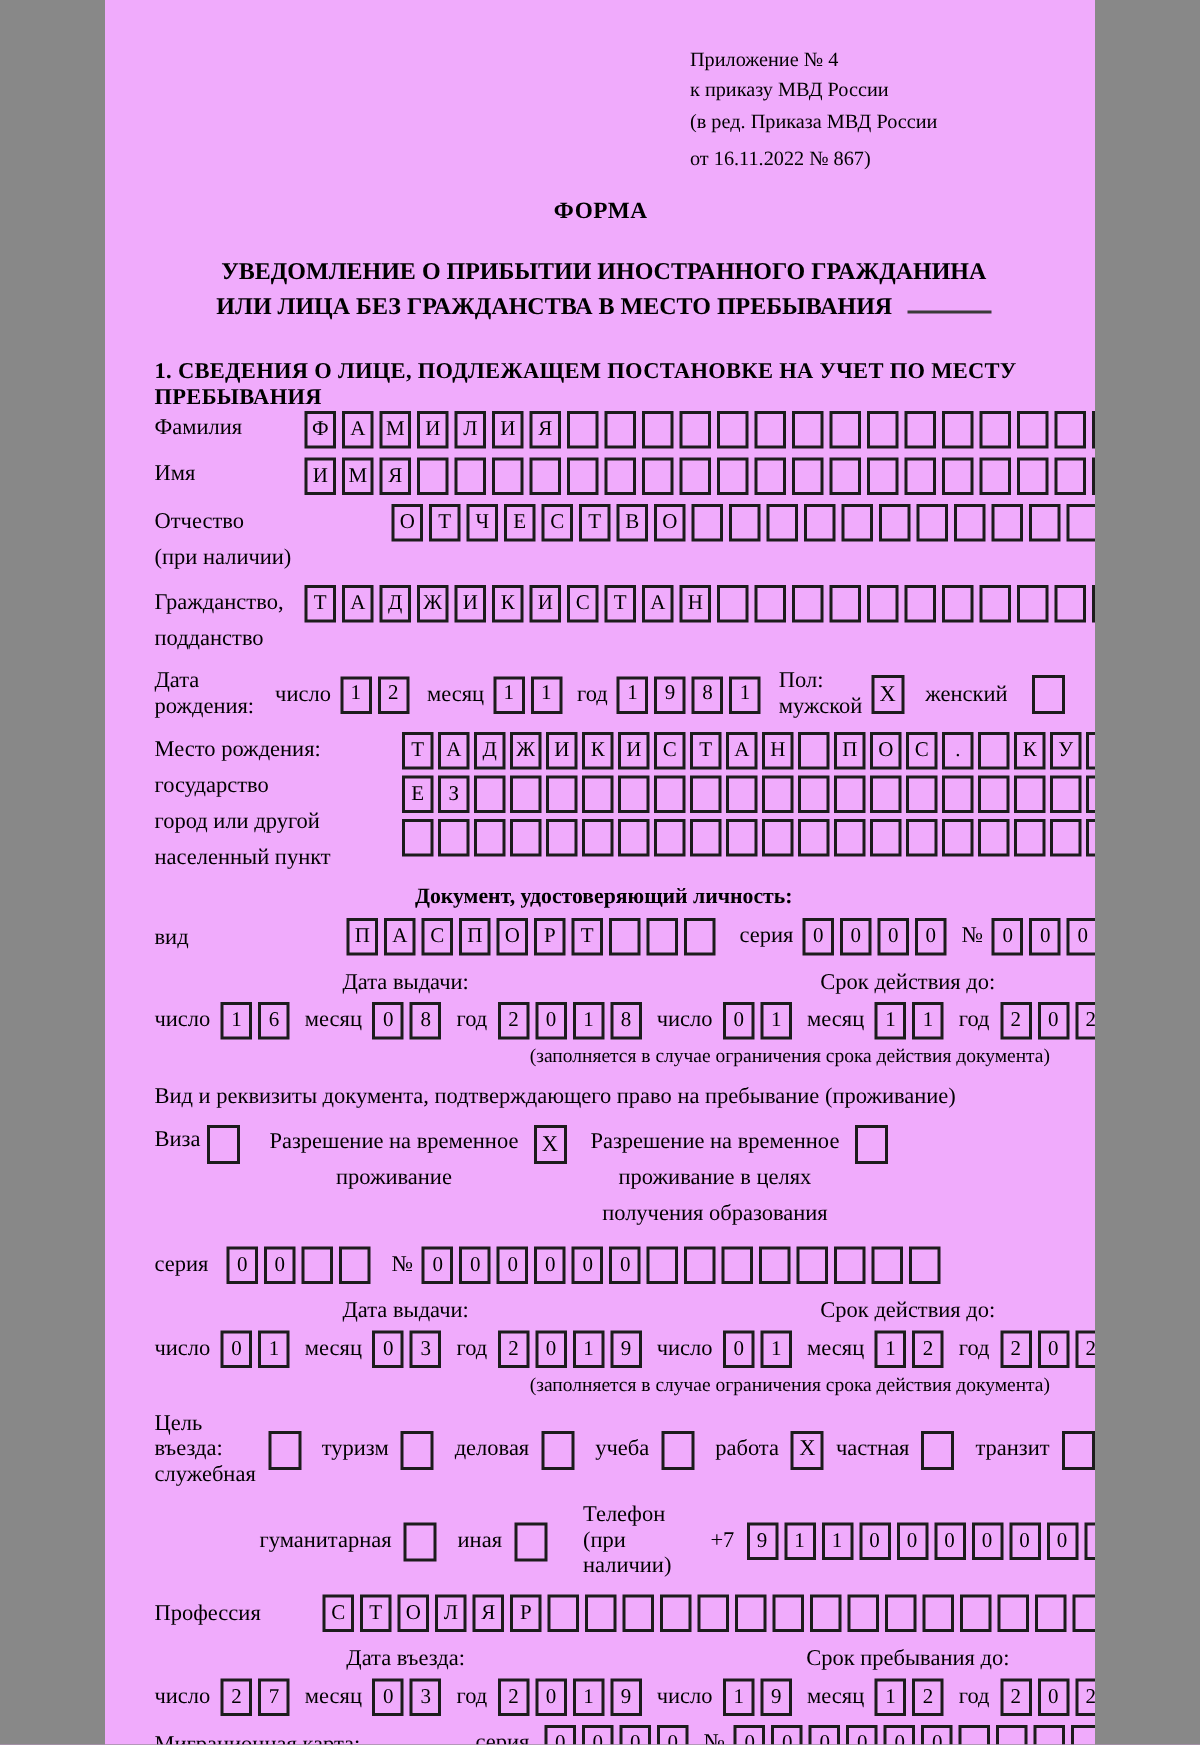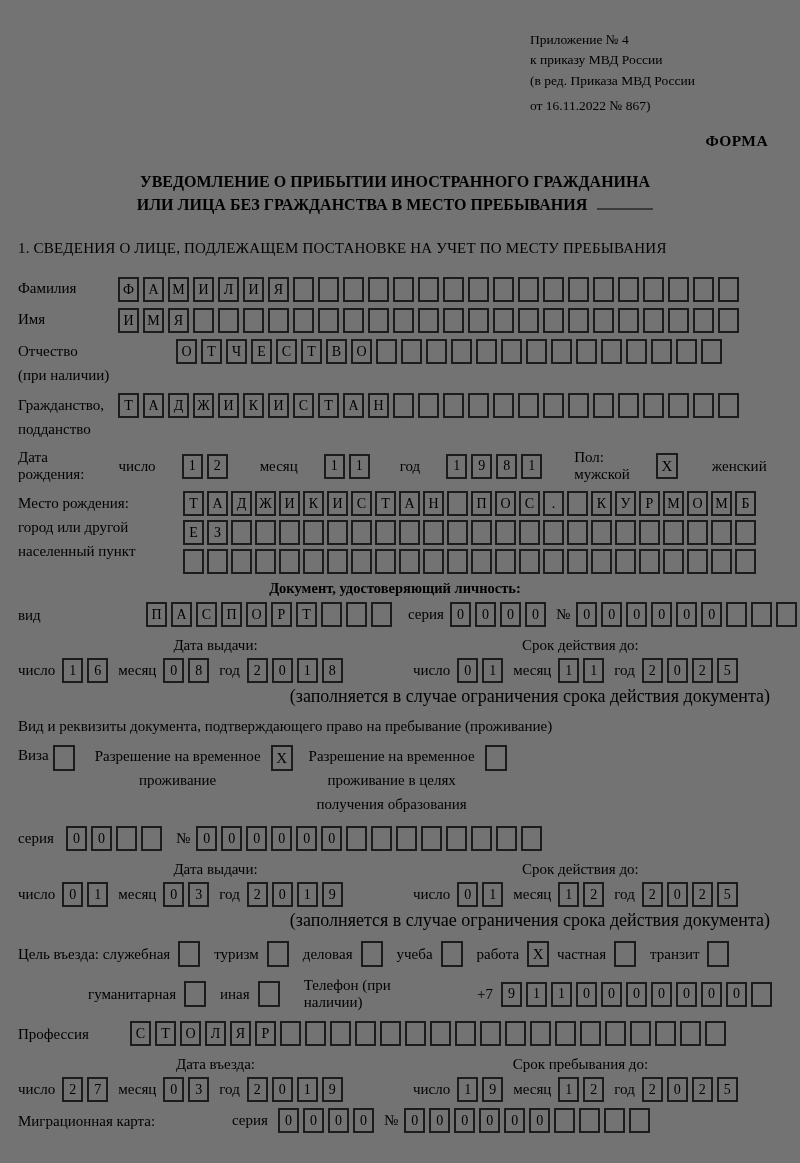--- a/index.html
+++ b/index.html
@@ -1,27 +1,27 @@
 <!DOCTYPE html>
 <html><head>
 <meta charset="utf-8">
 <style>
   * { margin:0; padding:0; box-sizing:border-box; }
   html,body { background:#888; }
   .page {
-    width:800px; height:1163px; margin:0 auto; background:#737373; color:#000;
+    width:660px; height:1163px; margin:0 auto; background:#f0abfc; color:#000;
     font-family:"Liberation Serif","DejaVu Serif",serif; font-size:15px;
-    padding:30px 28px 0 18px; overflow:hidden; position:relative;
+    padding:30px 28px 0 33px; overflow:hidden; position:relative;
   }
   .appendix { width:242px; margin-left:auto; font-size:13.5px; line-height:1.5; }
   .appendix div:nth-child(4) { margin-top:5px; }
-  .forma { text-align:right; font-weight:bold; font-size:15.5px; margin:16px 4px 0 0; letter-spacing:.4px; }
+  .forma { text-align:center; font-weight:bold; font-size:15.5px; margin:16px 4px 0 0; letter-spacing:.4px; }
   .title { text-align:center; font-weight:bold; font-size:16px; line-height:1.45; margin-top:20px; }
   .blank { display:inline-block; width:56px; border-bottom:2px solid #3a3a3a; height:14px; margin-left:10px; }
-  .section-heading { font-weight:normal; font-size:15px; margin-top:24px; margin-bottom:20px; letter-spacing:.2px; }
+  .section-heading { font-weight:bold; font-size:15px; margin-top:24px; letter-spacing:.2px; }
 
   .row { display:flex; align-items:flex-start; margin-bottom:6px; }
   .vcenter { align-items:center; }
   .lbl { flex:none; line-height:1.5; }
   .w100 { width:100px; } .w128 { width:128px; } .w158 { width:158px; }
   .w165 { width:165px; } .w170 { width:170px; }
   .lines div { line-height:24px; }
 
   .cells { display:flex; gap:4px; flex:none; }
   .cells-stack { display:flex; flex-direction:column; gap:4px; }
@@ -36,21 +36,21 @@
   .mr6 { margin-right:6px; } .ml10 { margin-left:10px; } .ml14 { margin-left:14px; }
 
   .dblock { margin-top:10px; margin-bottom:4px; }
   .dcols { display:flex; }
   .dgroup { display:flex; flex-direction:column; }
   .dgroup.left { width:395px; }
   .dcaption { text-align:center; margin-bottom:4px; }
   .drow { display:flex; align-items:center; }
   .drow span { margin-right:7px; }
   .drow .cells { margin-right:10px; }
-  .note { font-size:18px; text-align:right; margin-top:3px; padding-right:2px; }
+  .note { font-size:13px; text-align:right; margin-top:3px; padding-right:2px; }
 
   .para { line-height:1.8; margin-top:6px; }
   .permit-row { display:flex; margin-top:4px; margin-bottom:10px; }
   .permit-item { display:flex; align-items:flex-start; }
   .permit-item .txt { text-align:center; line-height:1.55; }
   .permit-item .chk { margin-left:10px; margin-top:1px; }
 
   .purpose { display:flex; align-items:center; margin-top:10px; }
   .purpose span { margin-right:8px; }
   .purpose .chk { margin-right:14px; }
@@ -198,21 +198,21 @@
         <div class="cell"></div>
         <div class="cell"></div>
         <div class="cell"></div>
         <div class="cell"></div>
         <div class="cell"></div>
         <div class="cell"></div>
         <div class="cell"></div>
       </div>
   </div>
 
-  <div class="row vcenter" style="margin-top:8px;gap:20px;">
+  <div class="row vcenter" style="margin-top:8px;">
     <span style="margin-right:14px;">Дата рождения:</span>
     <span class="mr6">число</span>
     <div class="cells" style="margin-right:12px;">
         <div class="cell">1</div>
         <div class="cell">2</div>
       </div>
     <span class="mr6">месяц</span>
     <div class="cells" style="margin-right:10px;">
         <div class="cell">1</div>
         <div class="cell">1</div>
@@ -226,20 +226,21 @@
       </div>
     <span class="mr6">Пол: мужской</span>
     <div class="chk">X</div>
     <span class="mr6 ml14">женский</span>
     <div class="chk ml10"></div>
   </div>
 
   <div class="row" style="margin-top:8px;">
     <div class="lbl w165 lines">
         <div>Место рождения:</div>
+        <div>государство</div>
         <div>город или другой</div>
         <div>населенный пункт</div>
       </div>
     <div class="cells-stack">
       <div class="cells" style="gap:3px;">
           <div class="cell">Т</div>
           <div class="cell">А</div>
           <div class="cell">Д</div>
           <div class="cell">Ж</div>
           <div class="cell">И</div>

